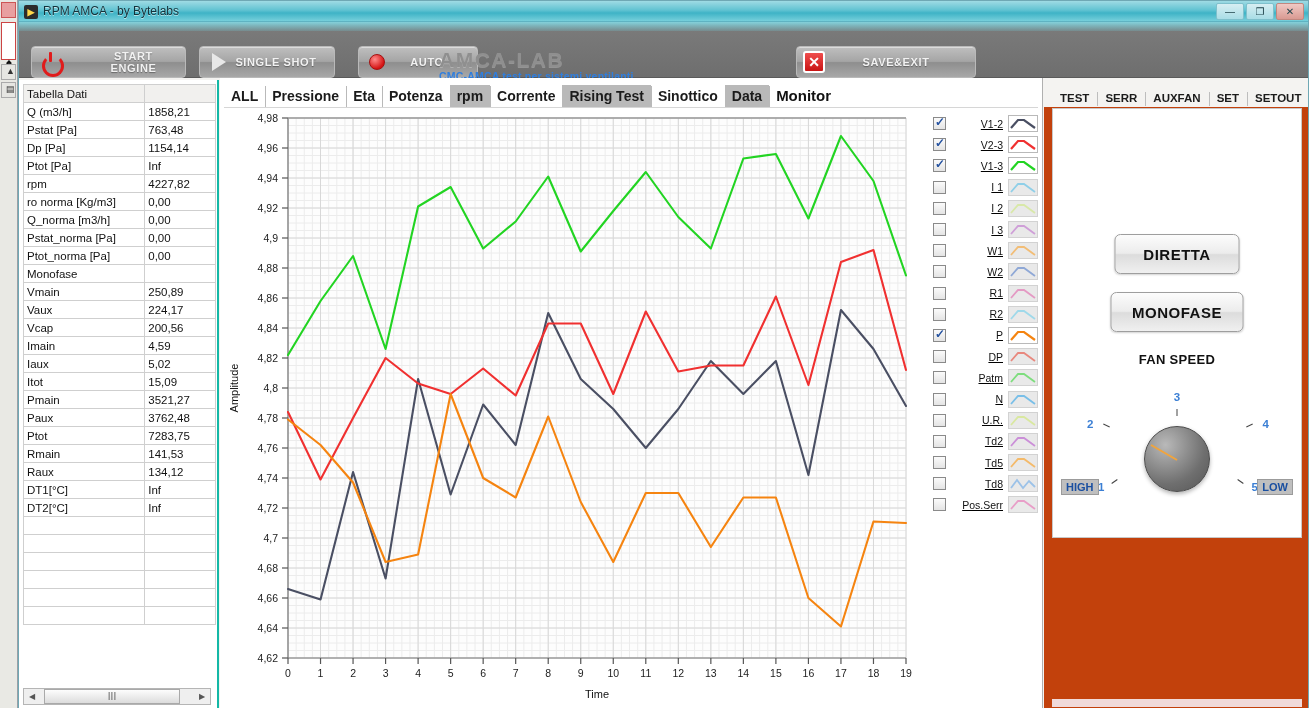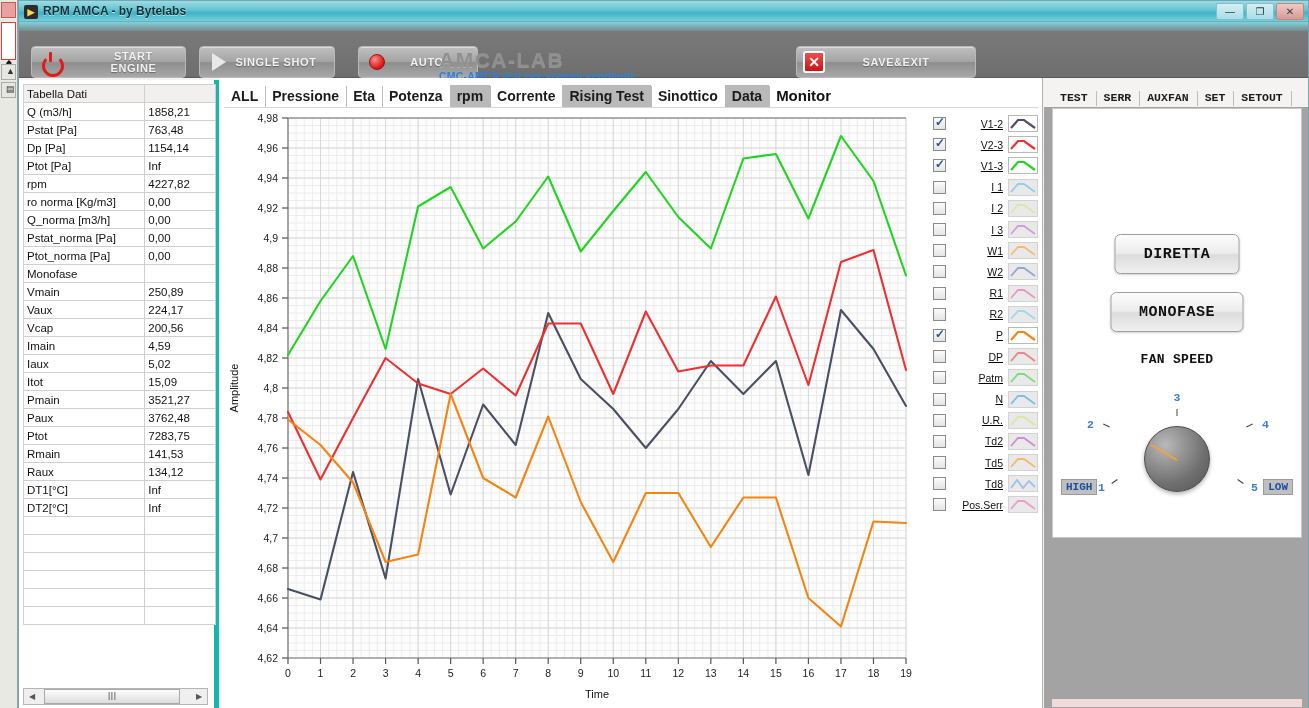--- a/index.html
+++ b/index.html
@@ -38,21 +38,21 @@
     position: relative; height: 21px;
     background: linear-gradient(180deg,#9fdbe4 0%, #62c3d2 45%, #3fb3c6 60%, #76cfdb 100%);
     border-bottom: 1px solid #5fb3c2;
   }
   .title-icon {
     position: absolute; left: 5px; top: 4px; width: 14px; height: 14px;
     background: #2c2c2c; border-radius: 2px; color: #ffd94a;
     font-size: 9px; line-height: 14px; text-align: center; font-weight: bold;
   }
   .title-text {
-    position: absolute; left: 24px; top: 3px; font-size: 12px; font-weight: bold;
+    position: absolute; left: 24px; top: 3px; font-size: 12px; font-weight: normal;
     color: #13323a; text-shadow: 0 1px 0 rgba(255,255,255,.55);
   }
   .win-btns { position: absolute; right: 4px; top: 2px; display: flex; gap: 2px; }
   .win-btn {
     width: 28px; height: 17px; border: 1px solid #7fc0cc; border-radius: 2px;
     background: linear-gradient(180deg,#d7eef2,#a9dde6);
     font-size: 10px; color: #20444c; line-height: 15px; text-align: center;
   }
   .win-btn.close { background: linear-gradient(180deg,#f0c9c4,#d99a92); border-color:#c08880; }
 
@@ -117,21 +117,21 @@
   .brand-2 {
     font-size: 10.5px; font-weight: bold; color: #2f7ede; letter-spacing: .2px; margin-top: -2px;
   }
 
   
   .body { position: relative; height: 631px; background: #f4f3f1; }
 
   
   .tablepane {
     position: absolute; left: 0px; top: 2px; width: 200px; bottom: 0;
-    background: #fff; border-right: 5px solid #14b8a6;
+    background: #fff; border-right: 2px solid #14b8a6;
   }
   table.datatab { width: 193px; border-collapse: collapse; margin-left: 4px; margin-top: 4px; }
   table.datatab td {
     height: 18px; font-size: 11.5px; color: #111; padding: 0 3px;
     border: 1px solid #cfcfcf; background: #fff; white-space: nowrap; overflow: hidden;
   }
   table.datatab td.k { width: 120px; }
   table.datatab td.v { width: 70px; }
   table.datatab tr.hdr td, table.datatab tr.sec td.k { background: #f1f0ee; }
   .hscroll {
@@ -182,21 +182,21 @@
     content: "✓"; position: absolute; left: 1px; top: -3px; font-size: 12px; color: #2552a0; font-weight: bold;
   }
   .leglbl {
     flex: 1; text-align: right; font-size: 10.5px; color: #111; padding-right: 5px; white-space: nowrap;
   }
   .legsample { width: 30px; height: 17px; border: 1px solid #b9b9b9; background: #fff; flex: none; }
   .legsample.off { background: #e9e9e9; border-color: #d2d2d2; }
 
   
   .rightpane {
-    position: absolute; left: 1025px; top: 0; right: 0; bottom: 0; background: #a3a3a3; font-family: Liberation Mono, monospace;
+    position: absolute; left: 1025px; top: 0; right: 0; bottom: 0; background: #c2410c;
   }
   .rtabstrip { display: flex; align-items: flex-end; height: 29px; padding: 7px 0 0 8px; background:#f4f3f1; }
   .rtab {
     position: relative; font-size: 11.5px; font-weight: bold; color: #1b1b1b;
     padding: 1px 8px 3px 8px; white-space: nowrap;
   }
   .rtab.sep::after { content:""; position:absolute; right:-1px; top:1px; bottom:1px; width:1px; background:#bdbdbd; }
   .rpanel-box {
     position: absolute; left: 8px; right: 6px; top: 30px; height: 430px;
     background: #fff; border: 1px solid #c8c8c8;

